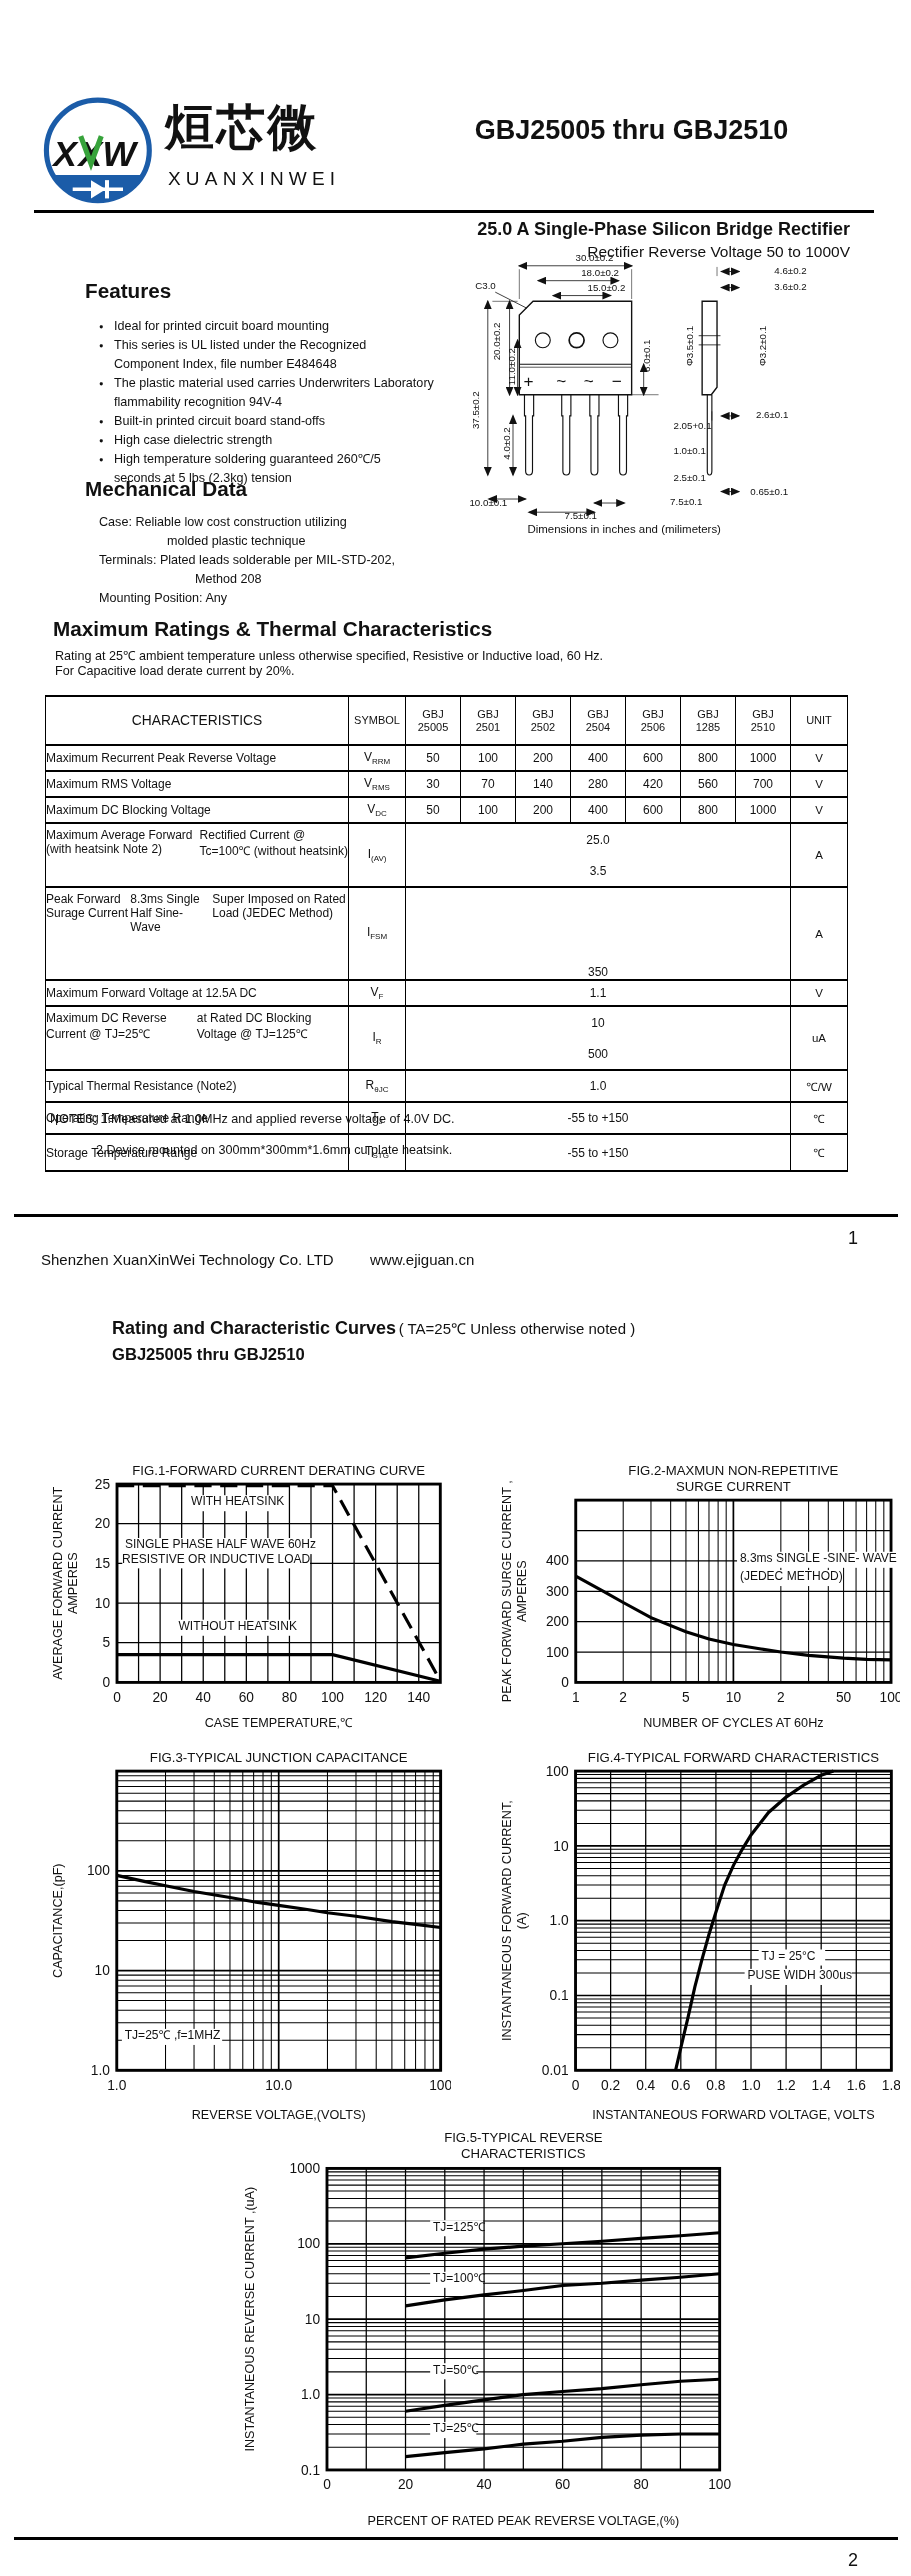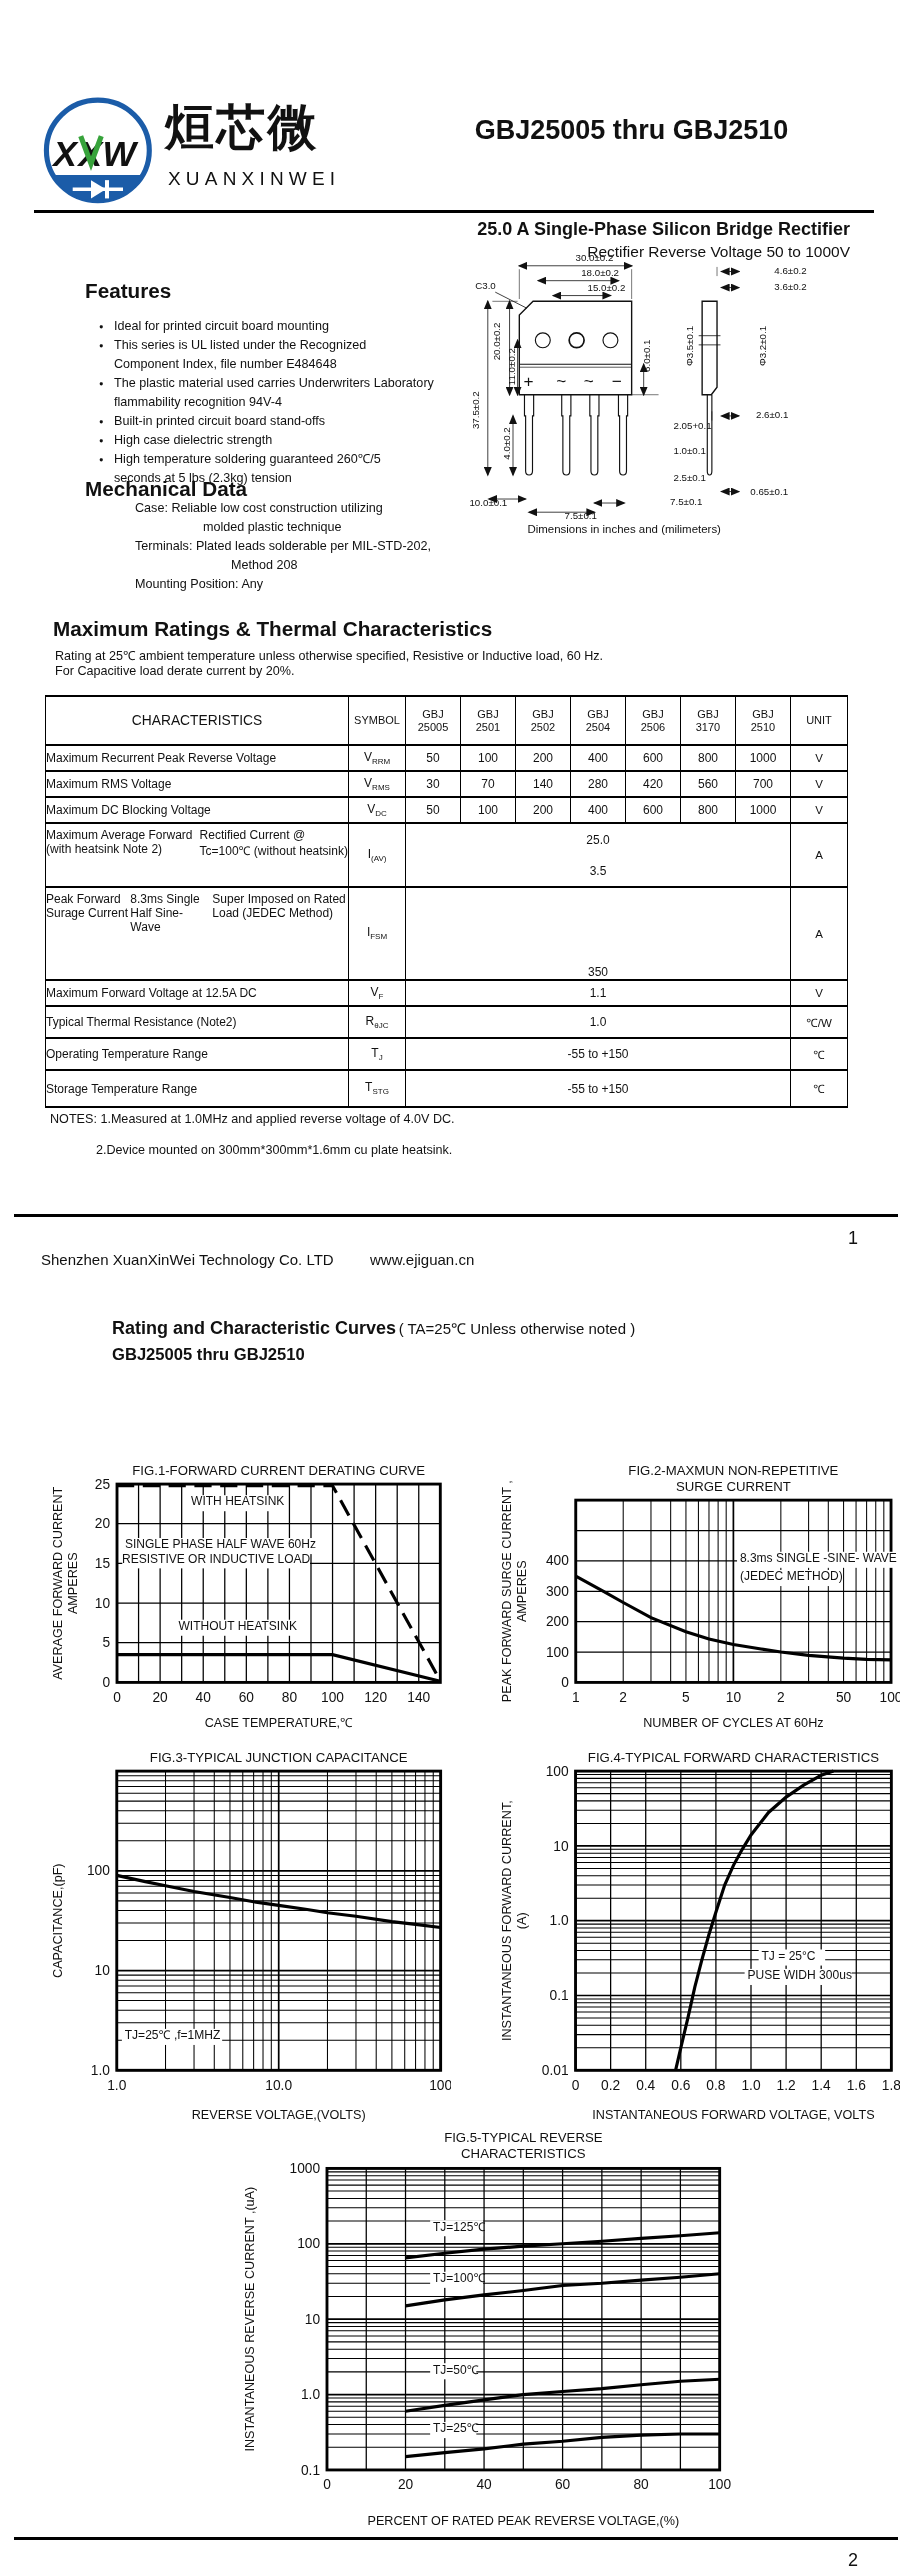--- a/index.html
+++ b/index.html
@@ -100,21 +100,21 @@
         <div>High case dielectric strength</div>
       </div>
       <div class="it">
         <span class="dot" style="font-size: 7.5px;">●</span>
         <div>High temperature soldering guaranteed 260℃/5</div>
         <div>seconds at 5 lbs (2.3kg) tension</div>
       </div>
     </div>
 
   <h2 class="abs sec" style="left:85px;top:477px;">Mechanical Data</h2>
-  <div class="abs mech" style="left:99px;top:499px;width:390px;margin-left:36px;" id="mech-lines">
+  <div class="abs mech" style="left:99px;top:513px;width:390px;" id="mech-lines">
       <div style="padding-left: 0px;">Case: Reliable low cost construction utilizing</div>
       <div style="padding-left: 68px;">molded plastic technique</div>
       <div style="padding-left: 0px;">Terminals: Plated leads solderable per MIL-STD-202,</div>
       <div style="padding-left: 96px;">Method 208</div>
       <div style="padding-left: 0px;">Mounting Position: Any</div>
     </div>
 
   <div class="abs" style="left:452px;top:244px;width:459px;height:298px;" id="pkg-drawing"><svg width="459" height="298" viewBox="0 0 800 520">
         <defs>
           <marker id="arr" markerWidth="12" markerHeight="10" refX="10" refY="5" orient="auto">
@@ -228,21 +228,21 @@
             <th>
               <div class="th2">GBJ</div>
               <div class="th2">2504</div>
             </th>
             <th>
               <div class="th2">GBJ</div>
               <div class="th2">2506</div>
             </th>
             <th>
               <div class="th2">GBJ</div>
-              <div class="th2">3170</div>
+              <div class="th2">1285</div>
             </th>
             <th>
               <div class="th2">GBJ</div>
               <div class="th2">2510</div>
             </th>
             <th>
               <div class="th2">UNIT</div>
             </th>
           </tr>
         </thead>
@@ -317,20 +317,36 @@
           </tr>
           <tr style="height: 26px;">
             <td class="char">Maximum  Forward Voltage at 12.5A DC</td>
             <td class="sym"><span>V</span><sub>F</sub></td>
             <td class="val" colspan="7">
               <div class="stack" style="height: 24px;">
                 <div>1.1</div>
               </div>
             </td>
             <td class="unit">V</td>
+          </tr>
+          <tr style="height: 64px;">
+            <td class="char">
+              <div class="multi" style="height: 54px;">
+                <div>Maximum  DC Reverse Current       @ TJ=25℃</div>
+                <div>at Rated DC Blocking Voltage        @ TJ=125℃</div>
+              </div>
+            </td>
+            <td class="sym"><span>I</span><sub>R</sub></td>
+            <td class="val" colspan="7">
+              <div class="stack" style="height: 62px;">
+                <div>10</div>
+                <div>500</div>
+              </div>
+            </td>
+            <td class="unit">uA</td>
           </tr>
           <tr style="height: 32px;">
             <td class="char">Typical Thermal Resistance  (Note2)</td>
             <td class="sym"><span>R</span><sub>θJC</sub></td>
             <td class="val" colspan="7">
               <div class="stack" style="height: 30px;">
                 <div>1.0</div>
               </div>
             </td>
             <td class="unit">℃/W</td>

